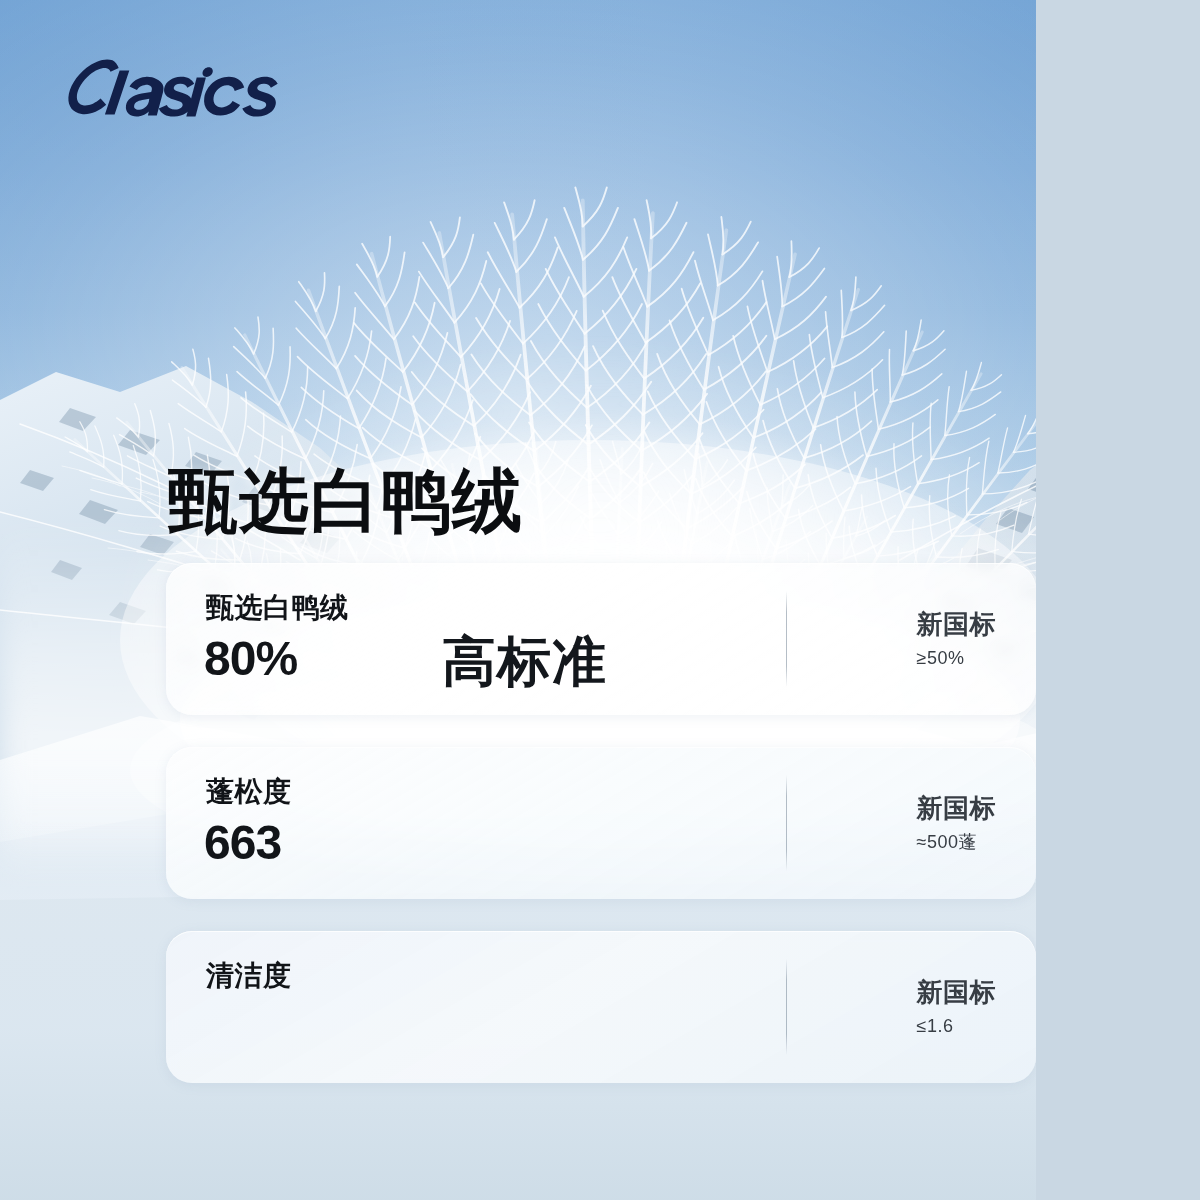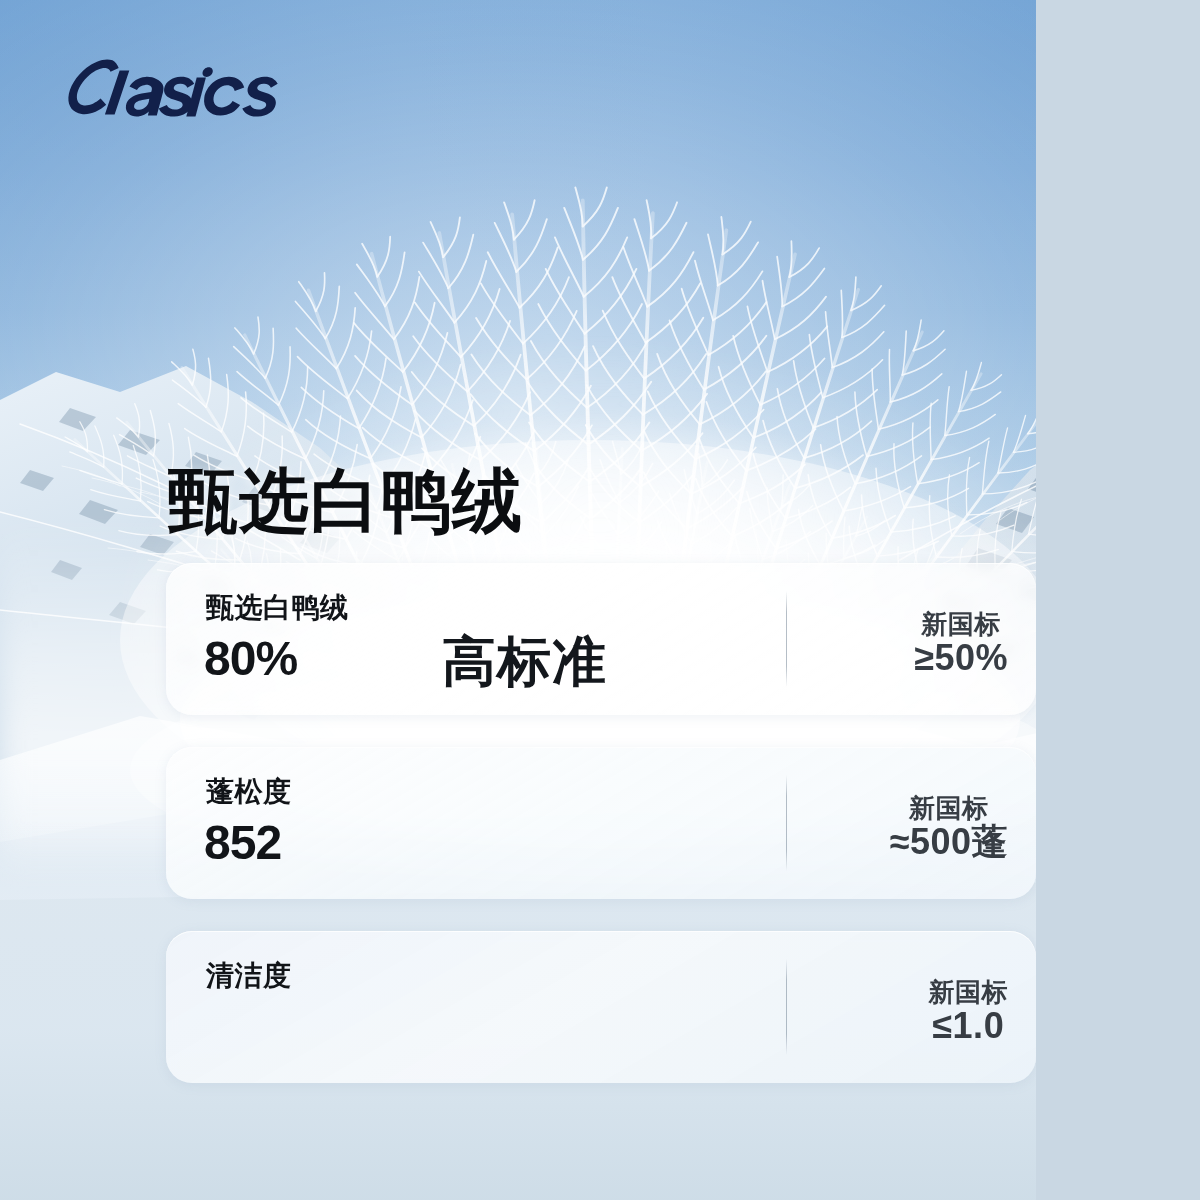--- a/index.html
+++ b/index.html
@@ -116,25 +116,25 @@
   .c-benefit{
     position:absolute;left:276px;top:60px;
     font-size:54px;line-height:76px;font-weight:700;color:#13171c;
     letter-spacing:1px;white-space:nowrap;
   }
   .c-divider{
     position:absolute;left:620px;top:28px;width:1px;height:96px;
     background:linear-gradient(180deg, rgba(130,145,160,0) 0%, rgba(120,136,152,.55) 22%, rgba(120,136,152,.55) 78%, rgba(130,145,160,0) 100%);
   }
   .c-std{
-    position:absolute;right:28px;top:44px;
-    text-align:center;white-space:nowrap;
+    position:absolute;right:40px;top:44px;
+    text-align:left;white-space:nowrap;
   }
   .c-std .s1{font-size:26px;line-height:34px;font-weight:700;color:#373d44;letter-spacing:.5px;}
-  .c-std .s2{font-size:36px;line-height:34px;font-weight:700;color:#373d44;letter-spacing:.5px;}
+  .c-std .s2{font-size:18px;line-height:34px;font-weight:400;color:#373d44;letter-spacing:.5px;}
 </style>
 </head>
 <body>
 
 <div class="poster">
 
   <div class="sky"></div>
   <div class="sky-glow"></div>
 
   <div class="mtn">
@@ -381,31 +381,31 @@
       <div class="c-benefit">高标准</div>
       <div class="c-divider"></div>
       <div class="c-std">
         <div class="s1">新国标</div>
         <div class="s2">≥50%</div>
       </div>
     </div>
 
     <div class="card mid">
       <div class="c-label">蓬松度</div>
-      <div class="c-value">852</div>
+      <div class="c-value">663</div>
       <div class="c-divider"></div>
       <div class="c-std">
         <div class="s1">新国标</div>
         <div class="s2">≈500蓬</div>
       </div>
     </div>
 
     <div class="card opaque">
       <div class="c-label">清洁度</div>
       <div class="c-divider"></div>
       <div class="c-std">
         <div class="s1">新国标</div>
-        <div class="s2">≤1.0</div>
+        <div class="s2">≤1.6</div>
       </div>
     </div>
 
   </div>
 </div>
 
 </body></html>

